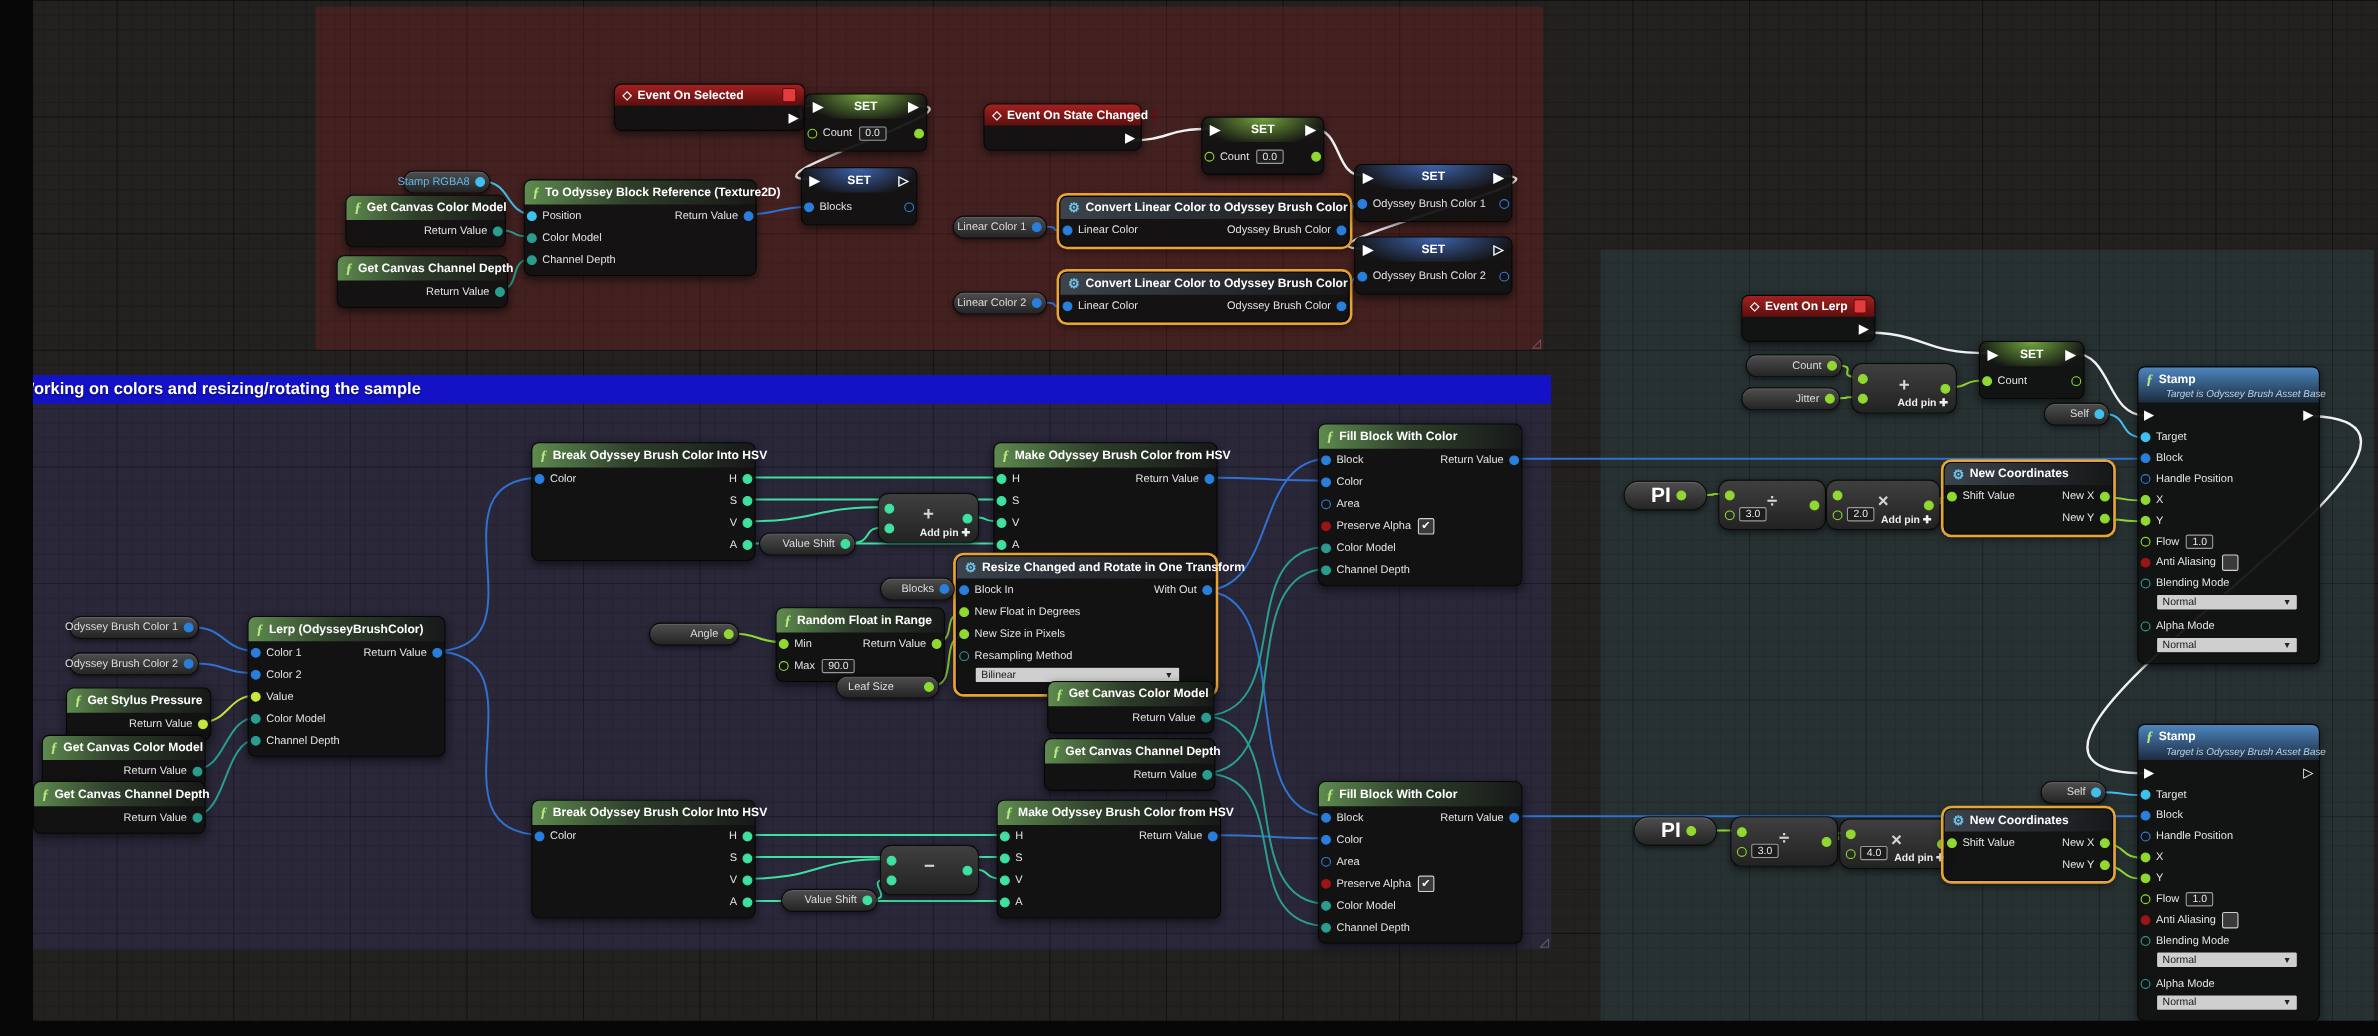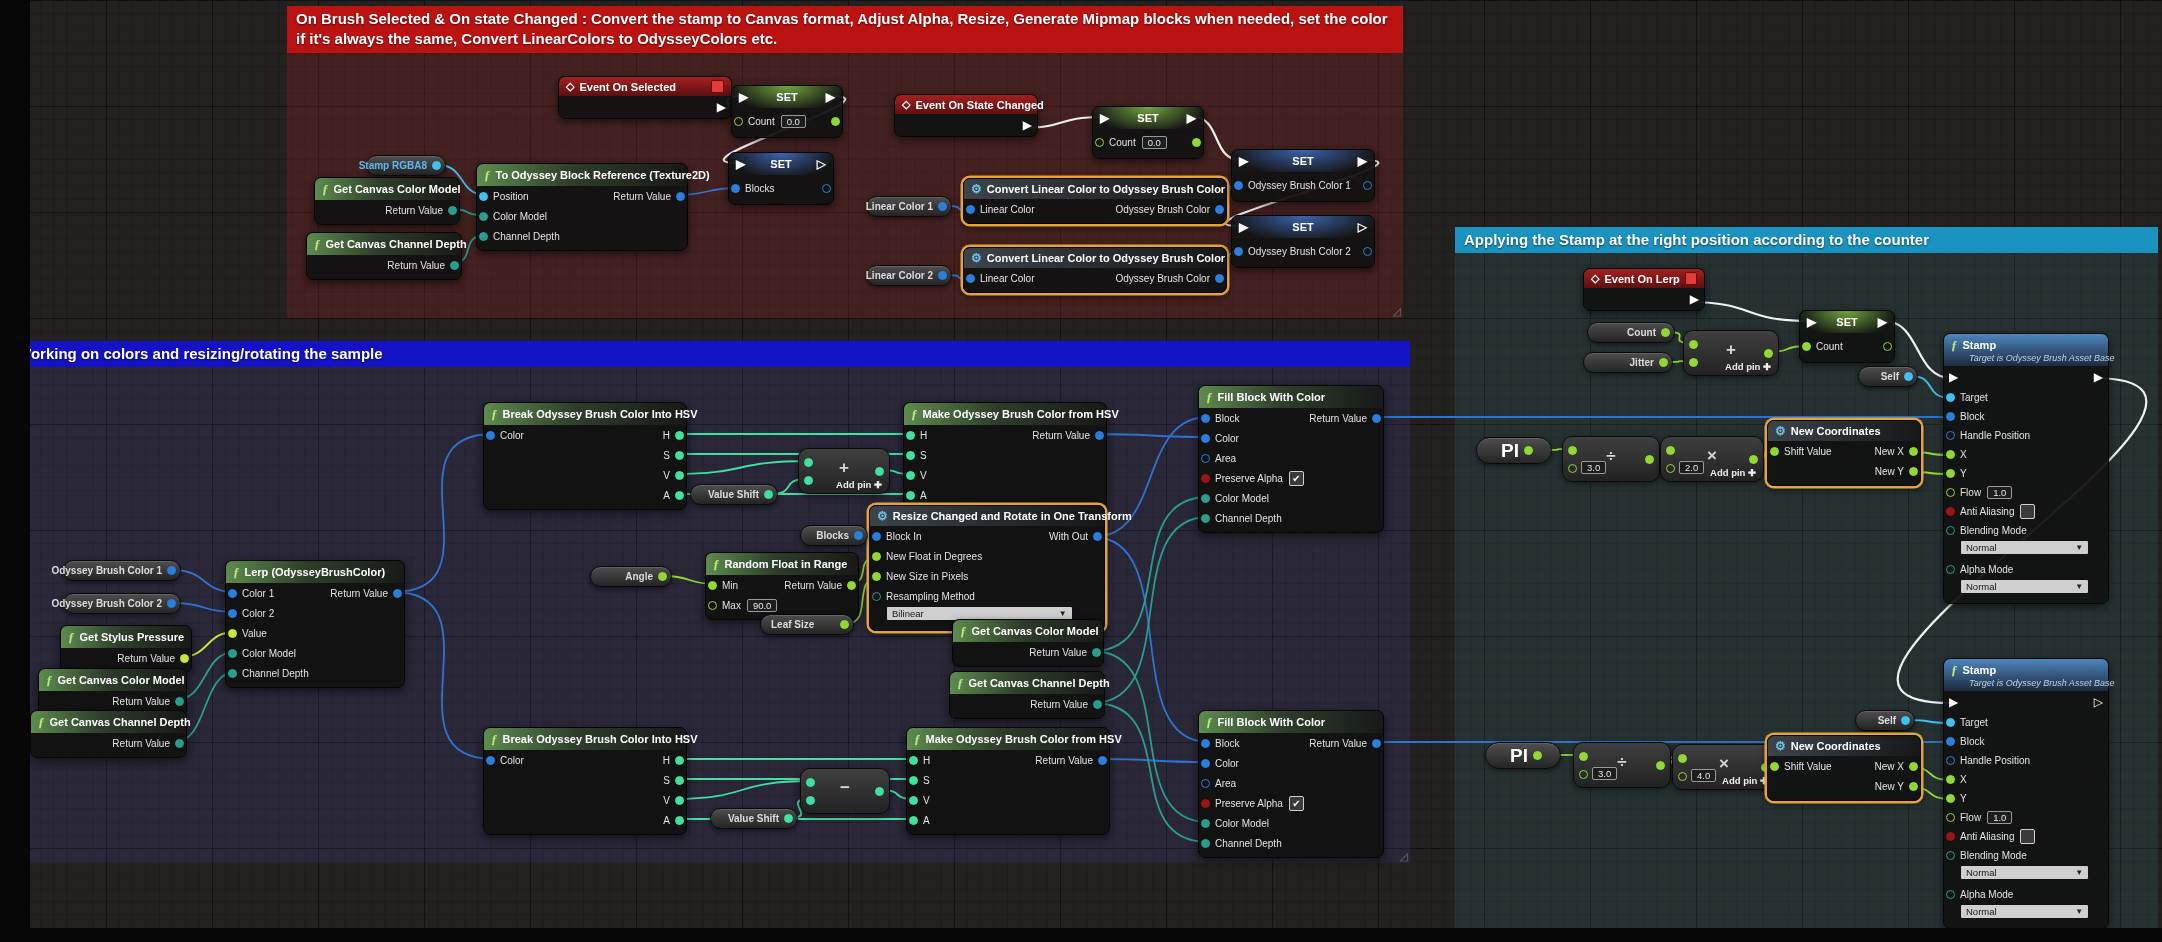--- a/index.html
+++ b/index.html
@@ -47,47 +47,45 @@
     color:#e8e8e8;font-size:9.5px;padding:0px 5px;}
   .chk{margin-left:6px;width:13px;height:13px;border:1px solid #cfcfcf;border-radius:2px;
     background:#3a3a3a;color:#fff;font-size:10px;line-height:13px;text-align:center;}
   .ddwrap{padding:0 5px 5px 16px;}
   .dd{display:flex;justify-content:space-between;align-items:center;background:#cfcfcf;color:#151515;
     font-size:9.5px;padding:1px 5px;border-radius:2px;border:1px solid #111;width:82%;}
   .dd .ar{font-size:8px;color:#222;}
   .pill{position:absolute;z-index:3;display:flex;align-items:center;justify-content:flex-end;
     background:linear-gradient(180deg,#4e4e4e,#242424);border:1px solid #0a0a0a;border-radius:11px;
     box-shadow:inset 0 1px 0 rgba(255,255,255,.12),0 2px 5px rgba(0,0,0,.5);
-    color:#ddd;font-size:10px;height:21px;padding:0 4px 0 10px;box-sizing:border-box;font-weight:bold;}
+    color:#ddd;font-size:10px;height:21px;padding:0 4px 0 10px;box-sizing:border-box;}
   .pill .pin{margin-left:5px;}
   .pill.big{font-size:19px;font-weight:bold;color:#fff;height:27px;border-radius:14px;}
   .math{position:absolute;z-index:3;background:linear-gradient(180deg,#3f3f3f,#222);
     border:1px solid #0a0a0a;border-radius:10px;box-shadow:0 2px 6px rgba(0,0,0,.5);}
   .math .glyph{position:absolute;left:50%;top:45%;transform:translate(-50%,-55%);
     color:#d6d6d6;font-size:17px;font-weight:bold;}
   .math .addpin{position:absolute;right:7px;bottom:3px;color:#efefef;font-size:9.5px;font-weight:bold;}
   .math .pin{position:absolute;}
   .math .valbox{position:absolute;margin:0;}
   .lbl{white-space:nowrap;}
 </style>
 </head>
 <body>
 <div id="stage">
     <div class="edge" style="left: 0px; top: 0px; width: 30px; height: 942px;"></div>
     <div class="edge" style="left: 0px; top: 928px; width: 2162px; height: 14px;"></div>
     <div class="comment" style="left: 287px; top: 6px; width: 1116px; height: 312px; background: rgba(143, 32, 36, 0.3);">
-      <div class="comment-header" style="background: rgb(187, 18, 18); min-height: 38px;">On Brush Selected &amp; On state Changed : Convert the stamp to Canvas format, Adjust Alpha, Resize, Generate Mipmap blocks when needed, set the color if it's always the same, Convert LinearColors to OdysseyColors etc.</div>
       <div class="comment-resize">◿</div>
     </div>
     <div class="comment" style="left: 8px; top: 341px; width: 1402px; height: 522px; background: rgba(72, 72, 185, 0.16);">
       <div class="comment-header" style="background: rgb(20, 18, 198); min-height: 19px;">Working on colors and resizing/rotating the sample</div>
       <div class="comment-resize">◿</div>
     </div>
     <div class="comment" style="left: 1455px; top: 227px; width: 703px; height: 715px; background: rgba(62, 150, 170, 0.14);">
-      <div class="comment-header" style="background: rgb(27, 147, 192); min-height: 19px;">Applying the Stamp at the right position according to the counter</div>
       <div class="comment-resize">◿</div>
     </div>
     <svg id="wires" width="2162" height="942">
       <path d="M716,110 C744,110 712,96 740,96" fill="none" stroke="#f2f2f2" stroke-width="2.2"></path>
       <path d="M832,96 C902,96 667,163 737,163" fill="none" stroke="#f2f2f2" stroke-width="2.2"></path>
       <path d="M676,195 C710.1,195 703.9,188 738,188" fill="none" stroke="#2f72d0" stroke-width="1.8"></path>
       <path d="M1022,128 C1065.45,128 1057.55,117 1101,117" fill="none" stroke="#f2f2f2" stroke-width="2.2"></path>
       <path d="M1193,117 C1221,117 1212,160 1240,160" fill="none" stroke="#f2f2f2" stroke-width="2.2"></path>
       <path d="M1364,160 C1444,160 1160,226 1240,226" fill="none" stroke="#f2f2f2" stroke-width="2.2"></path>
       <path d="M438,165 C466,165 458,195 486,195" fill="none" stroke="#3fc1f0" stroke-width="1.8"></path>

